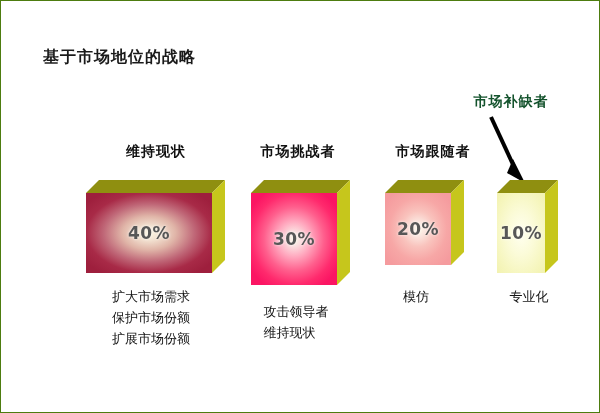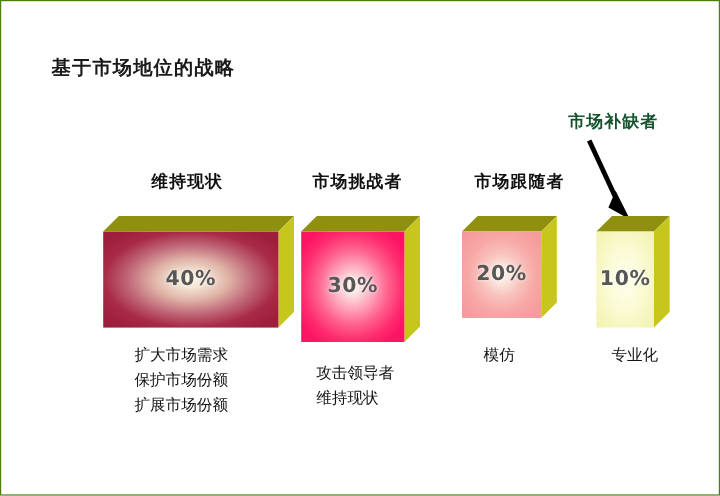--- a/index.html
+++ b/index.html
@@ -148,21 +148,21 @@
 
   <div class="cat-label" style="left:432px; top:142px;">市场跟随者</div>
 
   <div class="callout-label" style="left:510px; top:92px;">市场补缺者</div>
 
   <svg class="arrow-svg" viewBox="0 0 60 80">
     <line x1="8" y1="6" x2="33" y2="60" stroke="#000000" stroke-width="4"></line>
     <polygon points="30,48 42,72 24,62" fill="#000000"></polygon>
   </svg>
 
-  <div class="bar" style="left:85px; top:192px; width:126px; height:80px;padding-left:20px;">
+  <div class="bar" style="left:85px; top:192px; width:126px; height:80px;">
     <div class="top-face"></div>
     <div class="side-face"></div>
     <div class="front fill-leader"></div>
     <div class="pct">40%</div>
   </div>
 
   <div class="bar" style="left:250px; top:192px; width:86px; height:92px;">
     <div class="top-face"></div>
     <div class="side-face"></div>
     <div class="front fill-challenger"></div>

